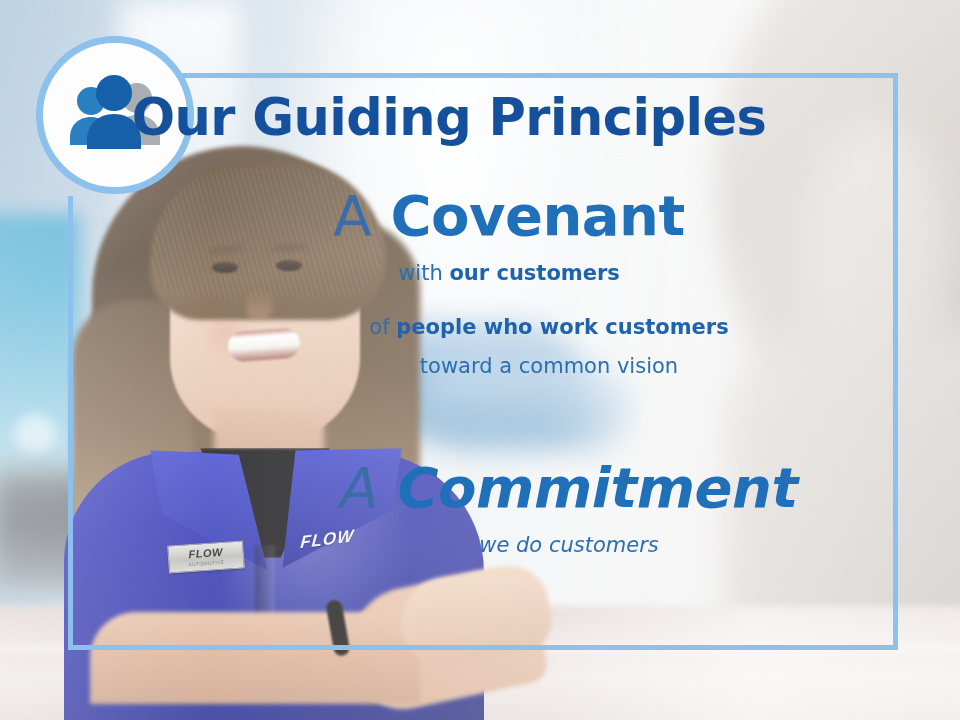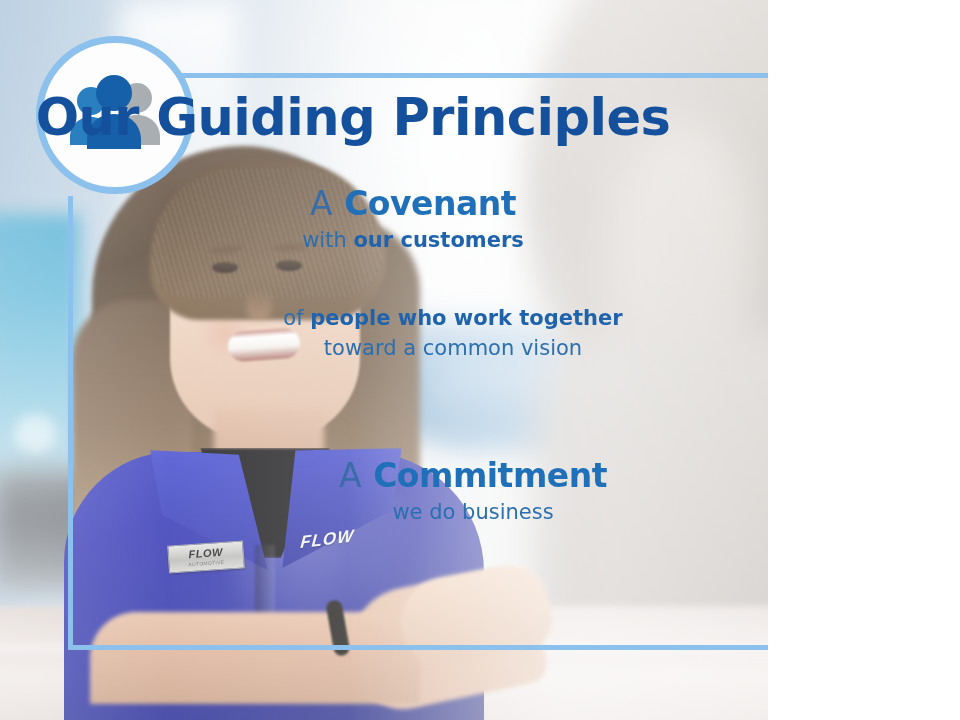--- a/index.html
+++ b/index.html
@@ -6,21 +6,21 @@
     margin: 0;
     padding: 0;
     background: #ffffff;
   }
   body {
     font-family: "Liberation Sans", sans-serif;
   }
 
   #stage {
     position: relative;
-    width: 768px;
+    width: 960px;
     height: 720px;
     overflow: hidden;
     background: #e9edf1;
   }
 
   
   .photo {
     position: absolute;
     inset: 0;
     overflow: hidden;
@@ -374,42 +374,42 @@
     line-height: 1;
   }
   .block {
     position: absolute;
     right: 62px;
     text-align: center;
     line-height: 1.08;
   }
   .block-covenant { top: 186px; left: 120px; }
   .block-community { top: 300px; left: 200px; }
-  .block-commitment { top: 458px; left: 240px; }
+  .block-commitment { top: 458px; left: 240px; font-style: italic; }
 
   .big {
     font-family: "DejaVu Sans", sans-serif;
-    font-size: 33px;
+    font-size: 56px;
     white-space: nowrap;
   }
   .big .art {
     font-weight: 400;
     color: #3a6ca7;
     letter-spacing: 1px;
   }
   .big .word {
     font-weight: 700;
     color: #1f70b8;
     letter-spacing: -0.5px;
   }
   .sub-line {
     font-family: "DejaVu Sans", sans-serif;
     font-size: 21px;
     color: #2b6fb0;
-    margin-top: 7px;
+    margin-top: 16px;
     white-space: nowrap;
   }
   .sub-line b { font-weight: 700; color: #1f63ad; }
   .sub-line .reg { font-weight: 400; }
   .sub-line.tight { }
 </style>
 </head>
 <body>
 
 <div id="stage" style="--frame: #8bc1ec;">
@@ -499,30 +499,30 @@
       <span class="art">A</span>
       <span class="word">Covenant</span>
     </div>
     <div class="sub-line">
       <span class="reg">with </span><b>our customers</b>
     </div>
   </div>
 
   <div class="block block-community">
     <div class="sub-line">
-      <span class="reg">of </span><b>people who work together</b>
+      <span class="reg">of </span><b>people who work customers</b>
     </div>
     <div class="sub-line tight">
       <span class="reg">toward a common vision</span>
     </div>
   </div>
 
   <div class="block block-commitment">
     <div class="big">
       <span class="art">A</span>
       <span class="word">Commitment</span>
     </div>
     <div class="sub-line tight">
-      <span class="reg">we do business</span>
+      <span class="reg">we do customers</span>
     </div>
   </div>
 
 </div>
 
 </body></html>

